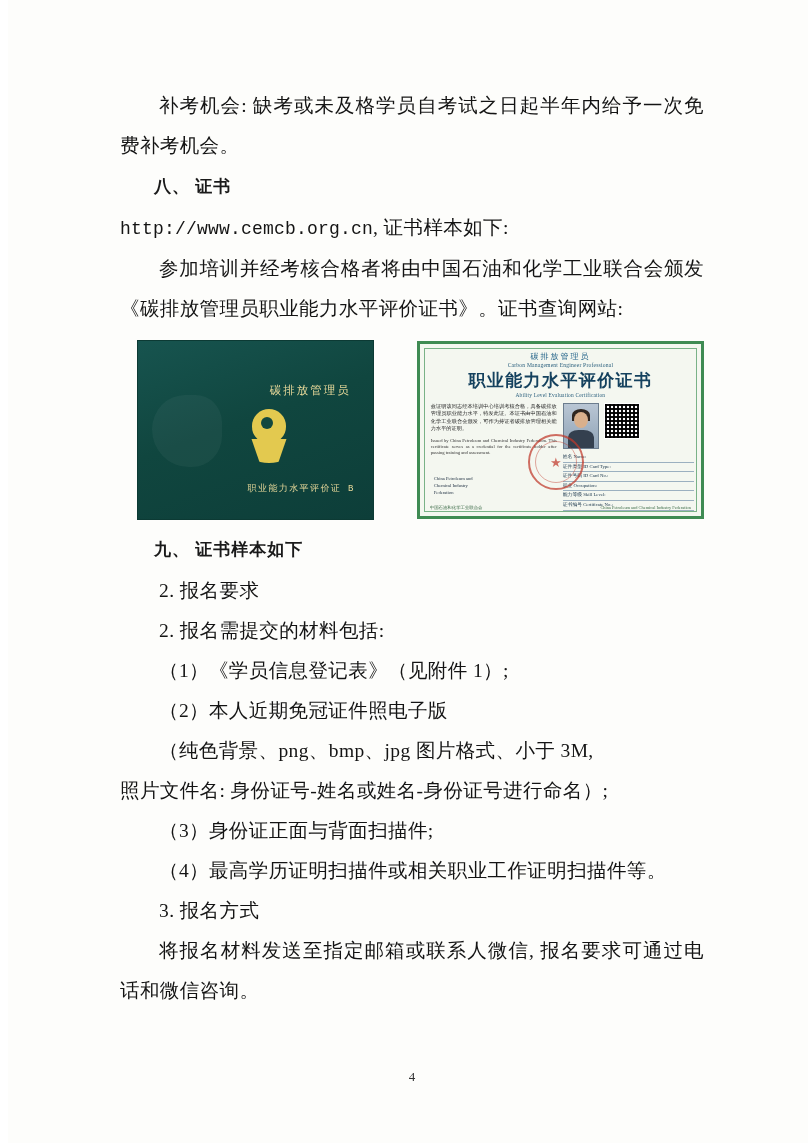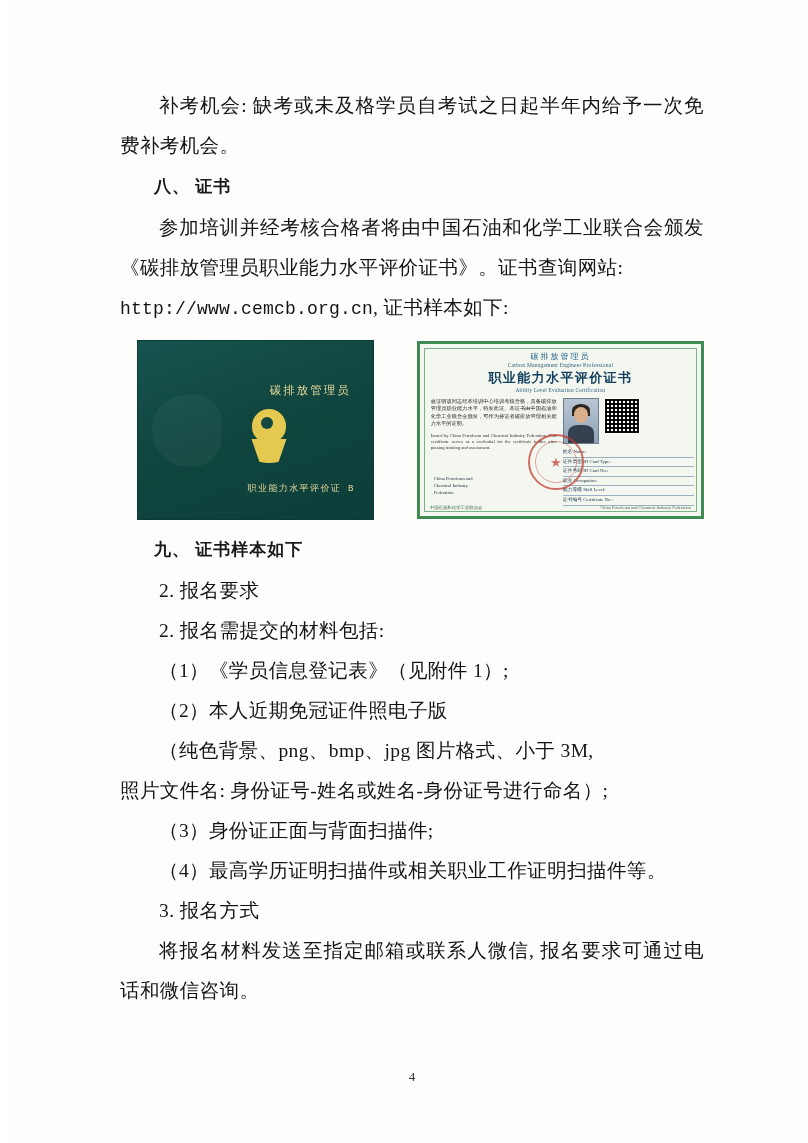--- a/index.html
+++ b/index.html
@@ -153,21 +153,21 @@
     font-size: 8px;
     color: #1d5f86;
     letter-spacing: 2px;
   }
   .ci-head .t2 {
     font-size: 5.6px;
     color: #2a5f7d;
     letter-spacing: 0.2px;
   }
   .ci-head .t3 {
-    font-size: 13px;
+    font-size: 17px;
     color: #14415e;
     font-weight: bold;
     letter-spacing: 1.4px;
     margin-top: 1px;
   }
   .ci-head .t4 {
     font-size: 5.4px;
     color: #2a5f7d;
     letter-spacing: 0.2px;
   }
@@ -319,25 +319,25 @@
 </style>
 </head>
 <body>
 
 <div class="page">
 
   <p class="para indent2">补考机会: 缺考或未及格学员自考试之日起半年内给予一次免费补考机会。</p>
 
   <h2 class="heading">八、 证书</h2>
 
-  <p class="para indent2">参加培训并经考核合格者将由中国石油和化学工业联合会颁发《碳排放管理员职业能力水平评价证书》。证书查询网站:</p>
-
   <p class="para">
     <span class="mono-url">http://www.cemcb.org.cn</span><span>, 证书样本如下:</span>
   </p>
+
+  <p class="para indent2">参加培训并经考核合格者将由中国石油和化学工业联合会颁发《碳排放管理员职业能力水平评价证书》。证书查询网站:</p>
 
   <div class="cert-row">
 
     <div class="cert-cover">
       <div class="cover-smudge"></div>
       <div class="cover-title">碳排放管理员</div>
       <div class="cover-emblem">
         <div class="bird"></div>
         <div class="base"></div>
       </div>

